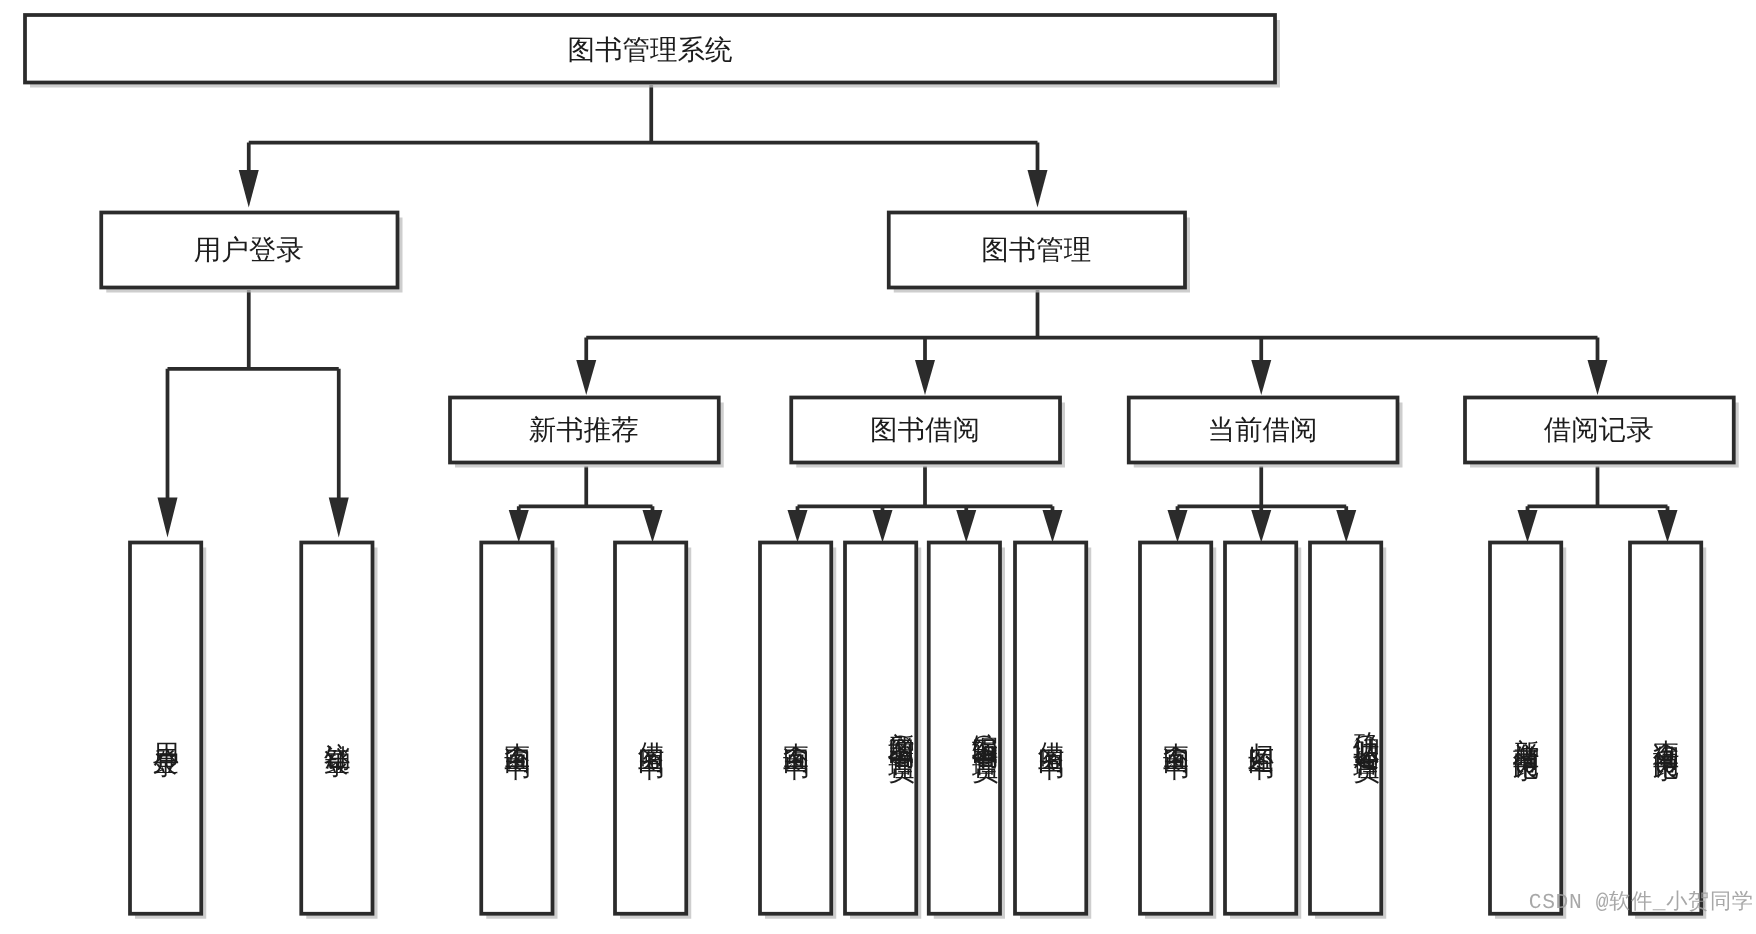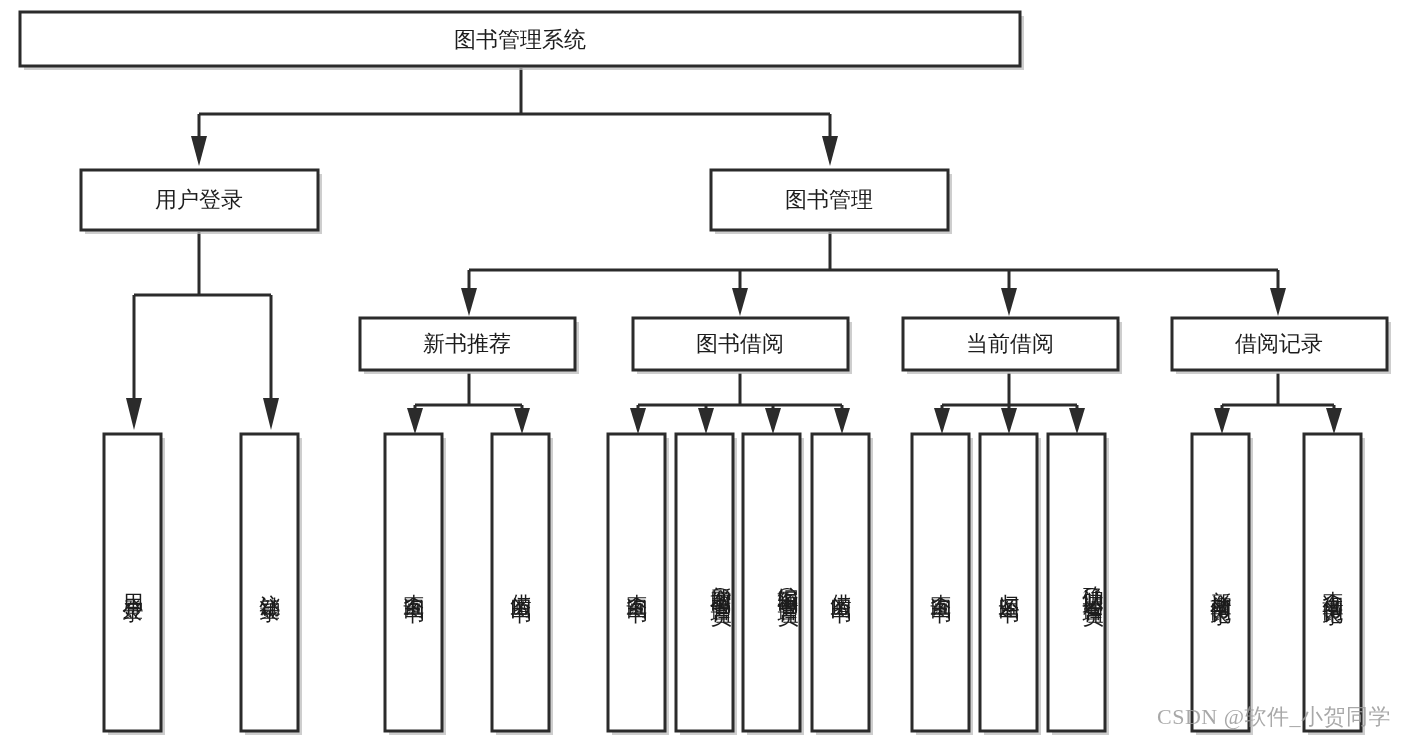--- a/index.html
+++ b/index.html
@@ -64,24 +64,24 @@
     font-family: "DejaVu Sans", "Liberation Sans", sans-serif;
     font-size: 21px;
     line-height: 1.18;
     letter-spacing: 3px;
     color: #1c1c1c;
     pointer-events: none;
     white-space: nowrap;
   }
   .watermark {
     position: absolute;
-    right: 14px;
+    right: 2px;
     bottom: 6px;
-    font-family: Liberation Serif, serif;
-    font-size: 22px;
+    font-family: Liberation Mono, monospace;
+    font-size: 17px;
     color: #9a9a9a;
     opacity: 0.85;
     letter-spacing: 0.5px;
     white-space: nowrap;
   }
 </style>
 </head>
 <body>
 
 <div id="diagram-root">

